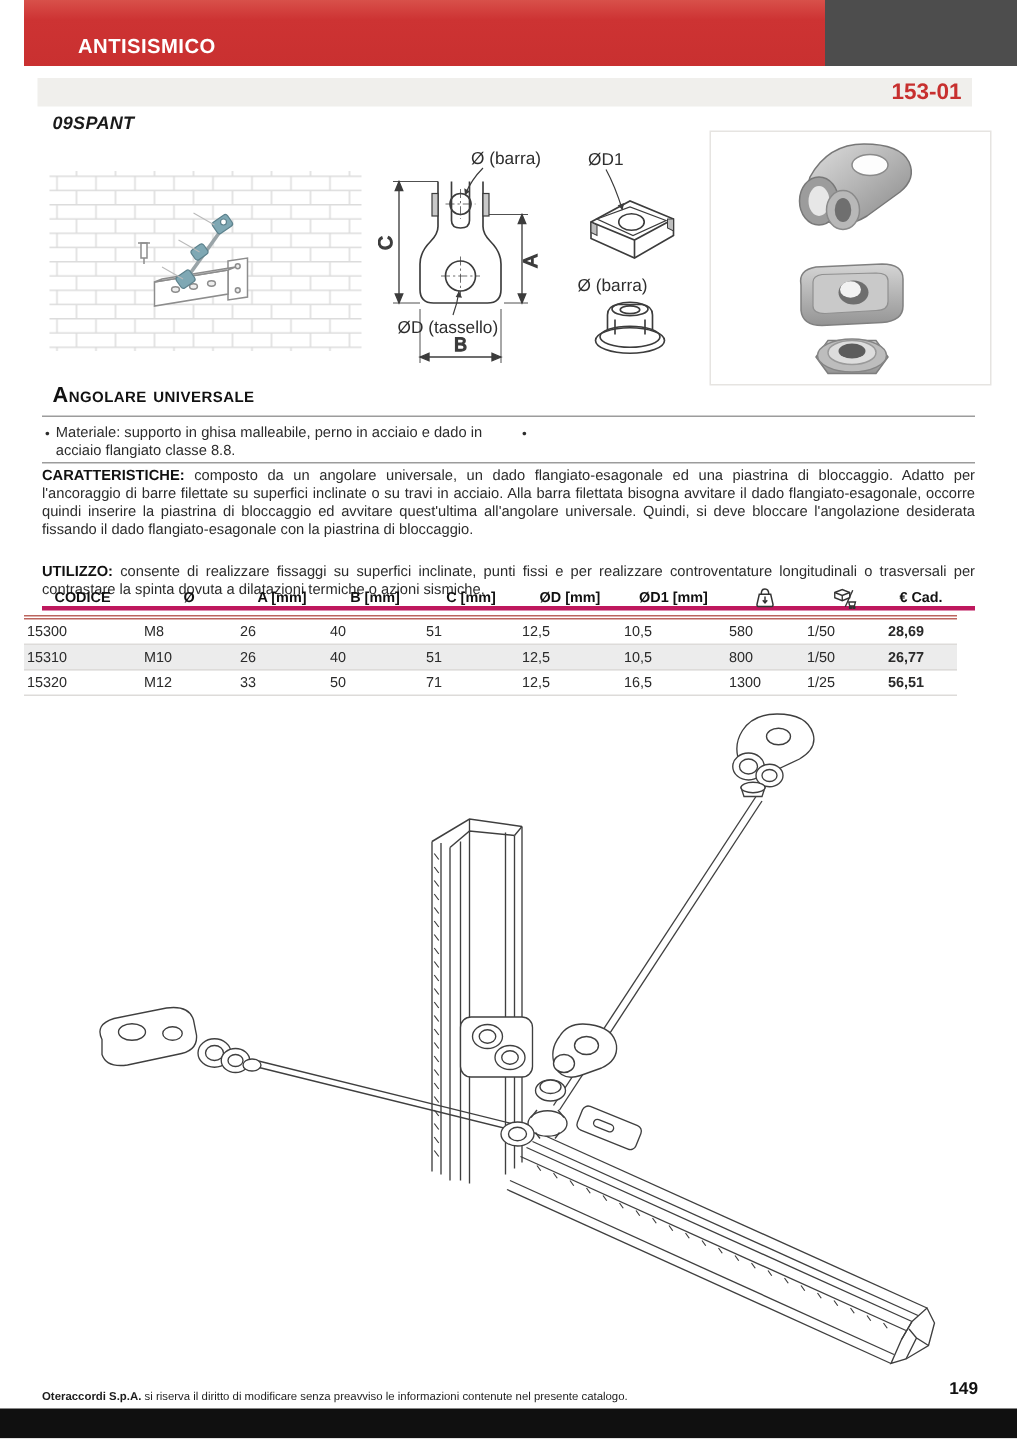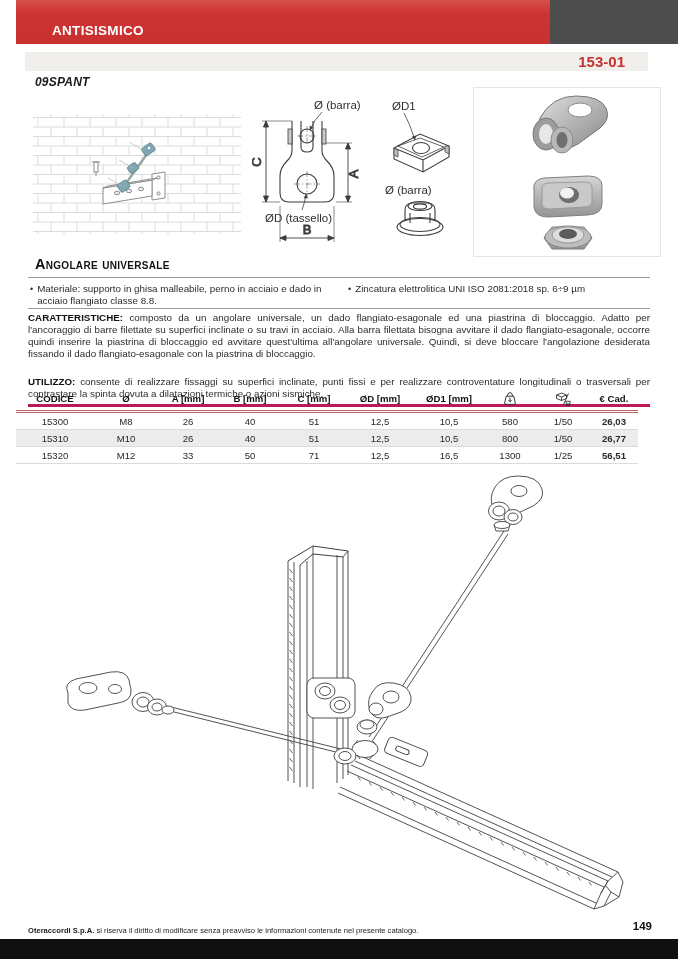--- a/index.html
+++ b/index.html
@@ -9,21 +9,21 @@
 
   
   .topbar { position:absolute; left:16px; top:0; width:550px; height:44px;
             background:linear-gradient(#d8504a 0%, #cd3333 30%, #c93030 100%);
             display:flex; align-items:flex-end; padding:0 0 6px 36px; }
   .topbar-title { color:#fff; font-weight:bold; font-size:13.5px; letter-spacing:.3px; }
   .topbar-block { position:absolute; left:550px; top:0; width:128px; height:44px; background:#4d4d4d; }
 
   .ref-strip { position:absolute; left:25px; top:52px; width:623px; height:19px;
                background:#f0efec; display:flex; justify-content:flex-end; align-items:center;
-               padding-right:23px; }
+               padding-right:7px; }
   .ref-strip span { color:#c7302f; font-weight:bold; font-size:15px; }
 
   .product-code { position:absolute; left:35px; top:75px; font-size:12px; font-weight:600; color:#1a1a1a; letter-spacing:.2px;font-style:italic; }
 
   
   .wall-illustration { position:absolute; left:25px; top:98px; }
   .dim-drawing { position:absolute; left:252px; top:96px; }
   .photo-box { position:absolute; left:473px; top:87px; width:188px; height:170px;
                background:#fff; border:1px solid #e6e4e1; }
 
@@ -41,21 +41,21 @@
   .paras { position:absolute; left:28px; top:308px; width:622px;
            border-top:1px solid #9c9c9c; border-bottom:3px solid #be185d;
            padding:3px 0 4px 0; font-size:9.8px; line-height:12px; text-align:justify; color:#2c2c2c; }
   .paras b { color:#111; }
   .paras p + p { margin-top:16px; }
 
   
   table.spec { position:absolute; left:16px; top:386px; width:622px; border-collapse:collapse; table-layout:fixed; }
   table.spec th { font-size:9.6px; font-weight:bold; color:#111; padding:5px 2px 4px 2px; text-align:center; vertical-align:middle; }
   table.spec thead tr { border-bottom:3px double #bc655e; }
-  table.spec td { font-size:9.6px; color:#2a2a2a; padding:2.5px 2px; text-align:center; }
+  table.spec td { font-size:9.6px; color:#2a2a2a; padding:2.5px 2px; text-align:left; }
   table.spec tbody tr { border-bottom:1px solid #dddbd9; }
   table.spec tbody tr.alt { background:#ececec; }
   th.col-codice, td.col-codice { text-align:left; padding-left:8px; }
   th.col-price, td.col-price { text-align:right; padding-right:6px; }
   td.col-price { font-weight:bold; color:#111; }
   .hdr-icon { display:inline-block; vertical-align:middle; }
 
   
   .assembly { position:absolute; left:55px; top:465px; }
 
@@ -238,21 +238,20 @@
   <div class="section-title">Angolare universale</div>
   <div class="rule-1"></div>
 
   <div class="bullets">
     <div class="bullet bullet-left">
       <span class="dot">•</span>
       <span>Materiale: supporto in ghisa malleabile, perno in acciaio e dado in acciaio flangiato classe 8.8.</span>
     </div>
     <div class="bullet bullet-right">
       <span class="dot">•</span>
-      <span>Zincatura elettrolitica UNI ISO 2081:2018 sp. 6÷9 µm</span>
     </div>
   </div>
 
   <div class="paras">
     <p><b>CARATTERISTICHE:</b> <span>composto da un angolare universale, un dado flangiato-esagonale ed una piastrina di bloccaggio. Adatto per l'ancoraggio di barre filettate su superfici inclinate o su travi in acciaio. Alla barra filettata bisogna avvitare il dado flangiato-esagonale, occorre quindi inserire la piastrina di bloccaggio ed avvitare quest'ultima all'angolare universale. Quindi, si deve bloccare l'angolazione desiderata fissando il dado flangiato-esagonale con la piastrina di bloccaggio.</span></p>
     <p><b>UTILIZZO:</b> <span>consente di realizzare fissaggi su superfici inclinate, punti fissi e per realizzare controventature longitudinali o trasversali per contrastare la spinta dovuta a dilatazioni termiche o azioni sismiche.</span></p>
   </div>
 
   <table class="spec">
     <colgroup>
@@ -304,21 +303,21 @@
       <tr>
         <td class="col-codice">15300</td>
         <td>M8</td>
         <td>26</td>
         <td>40</td>
         <td>51</td>
         <td>12,5</td>
         <td>10,5</td>
         <td>580</td>
         <td>1/50</td>
-        <td class="col-price">26,03</td>
+        <td class="col-price">28,69</td>
       </tr>
       <tr class="alt">
         <td class="col-codice">15310</td>
         <td>M10</td>
         <td>26</td>
         <td>40</td>
         <td>51</td>
         <td>12,5</td>
         <td>10,5</td>
         <td>800</td>

